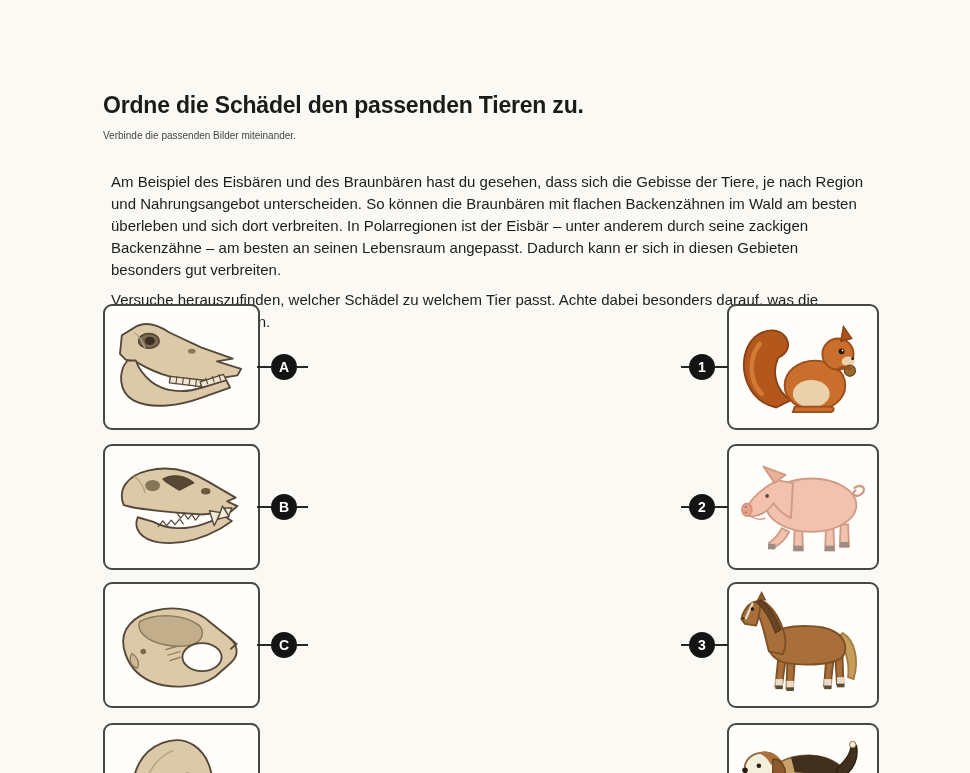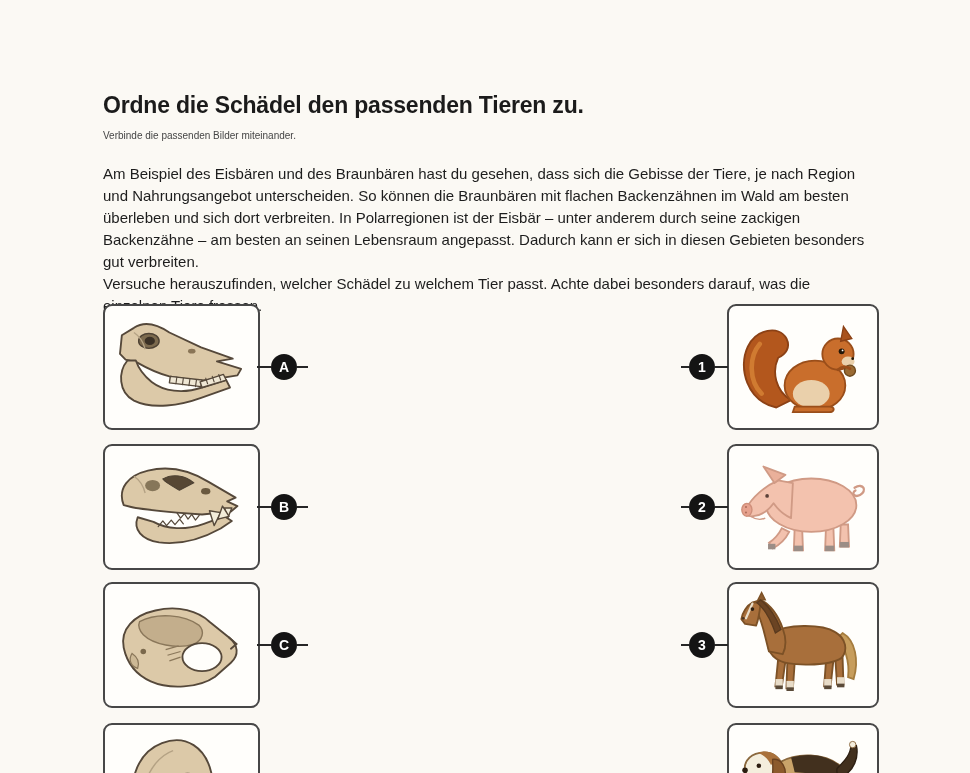--- a/index.html
+++ b/index.html
@@ -18,21 +18,21 @@
     font-size:23px; font-weight:700; color:#1b1b1b; letter-spacing:-0.2px;
   }
   .subtitle {
     position:absolute; left:103px; top:130px;
     font-size:10px; color:#454545;
   }
   .intro {
     position:absolute; left:103px; top:163px; width:770px;
     font-size:15px; line-height:22px; color:#1d1d1d;
   }
-  .intro p { margin:0; }
+  .intro p { margin:8px; }
 
   .card {
     position:absolute;
     height:126px;
     background:#fffefb;
     border:2px solid #474747;
     border-radius:9px;
     display:flex; align-items:center; justify-content:center;
     overflow:hidden;
   }

